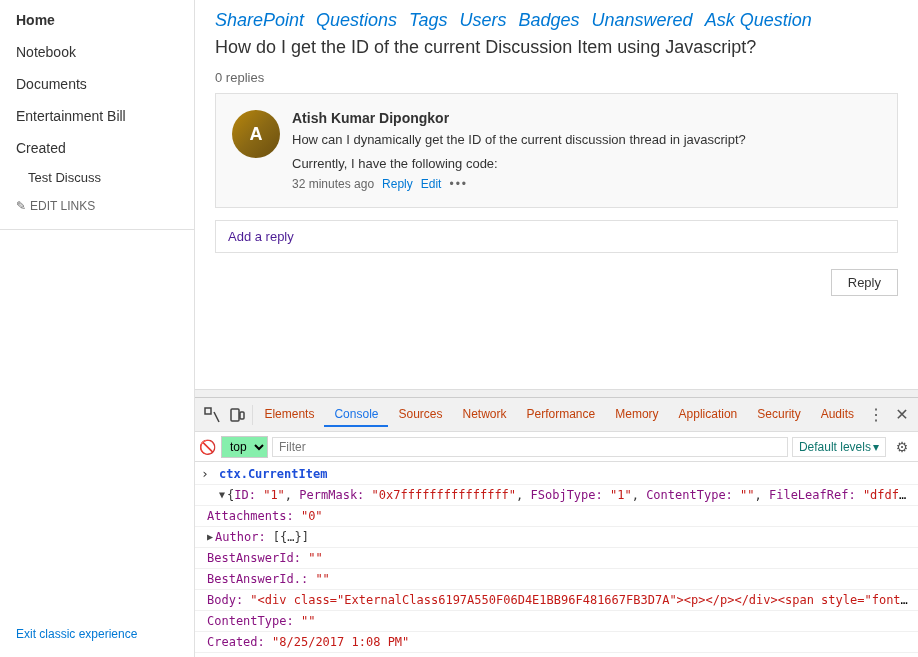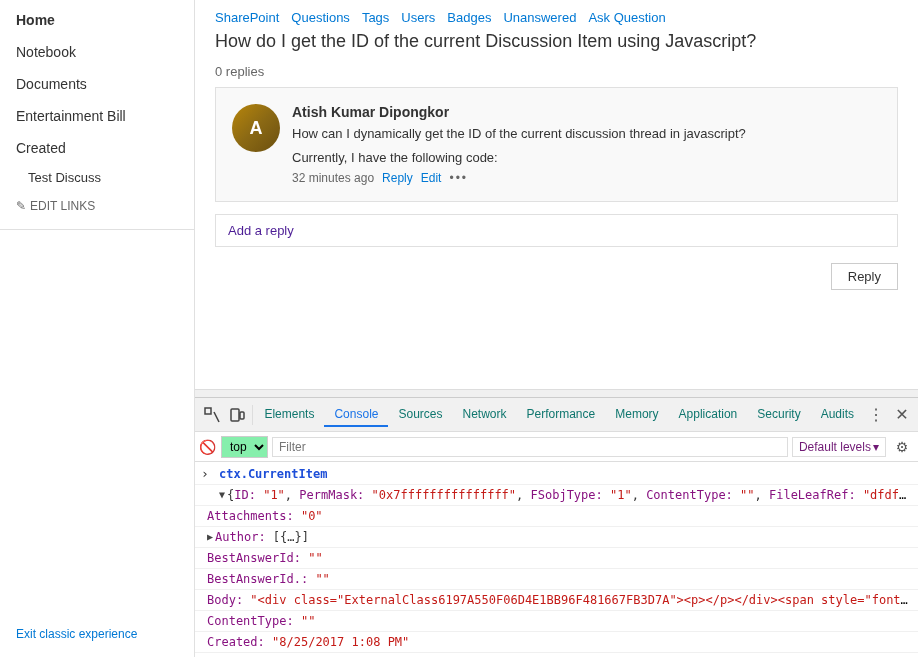--- a/index.html
+++ b/index.html
@@ -13,21 +13,21 @@
     .sidebar-item.active { background: #fff; font-weight: 600; color: #333; }
     .sidebar-sub-item { padding: 6px 28px; font-size: 13px; color: #333; cursor: pointer; }
     .sidebar-edit-links { padding: 8px 16px; font-size: 12px; color: #666; cursor: pointer; display: flex; align-items: center; gap: 4px; }
     .sidebar-divider { border-top: 1px solid #e0e0e0; margin: 8px 0; }
     .sidebar-exit { padding: 16px 16px; font-size: 12px; color: #0078d4; cursor: pointer; margin-top: auto; }
 
     
     .content-area { flex: 1; display: flex; flex-direction: column; overflow: hidden; background: #fff; }
 
     
-    .nav-bar { padding: 10px 20px 4px 20px; font-size: 13px; color: #0078d4; display: flex; flex-wrap: wrap; gap: 4px; align-items: center; }
+    .nav-bar { padding: 10px 20px 4px 20px; font-size: 18px; color: #0078d4; display: flex; flex-wrap: wrap; gap: 4px; align-items: center; font-style: italic; }
     .nav-bar span { cursor: pointer; }
     .nav-bar-separator { color: #333; margin: 0 2px; }
 
     
     .page-title { padding: 2px 4px 8px 20px; font-size: 18px; font-weight: 400; color: #333; }
 
     
     .replies-count { padding: 4px 20px 8px 20px; font-size: 13px; color: #666; }
 
     
@@ -48,31 +48,31 @@
     .reply-btn-container { display: flex; justify-content: flex-end; margin: 0 20px 8px 20px; }
     .reply-btn { background: #fff; border: 1px solid #ccc; padding: 5px 16px; font-size: 13px; color: #333; cursor: pointer; }
 
     
     .scroll-area { flex: 1; overflow-y: auto; }
 
     
     .devtools { height: 260px; border-top: 1px solid #ccc; display: flex; flex-direction: column; background: #fff; flex-shrink: 0; }
     .devtools-toolbar { display: flex; align-items: center; border-bottom: 1px solid #ddd; background: #f1f1f1; height: 34px; padding: 0 4px; }
     .devtools-toolbar-btn { width: 28px; height: 28px; display: flex; align-items: center; justify-content: center; cursor: pointer; border: none; background: none; font-size: 14px; color: #444; border-radius: 2px; }
-    .devtools-tab { padding: 4px 10px; font-size: 12px; cursor: pointer; color: #0f766e; border-bottom: 2px solid transparent; }
+    .devtools-tab { padding: 4px 10px; font-size: 12px; cursor: pointer; color: #c2410c; border-bottom: 2px solid transparent; }
     .devtools-tab.active { color: #1a73e8; border-bottom: 2px solid #1a73e8; }
     .devtools-tab-separator { width: 1px; height: 20px; background: #ddd; margin: 0 2px; }
     .devtools-toolbar-right { margin-left: auto; display: flex; align-items: center; gap: 2px; }
     .devtools-toolbar-icon { width: 24px; height: 24px; display: flex; align-items: center; justify-content: center; cursor: pointer; font-size: 16px; color: #555; border-radius: 2px; }
 
     
     .console-bar { display: flex; align-items: center; border-bottom: 1px solid #ddd; background: #fff; height: 30px; padding: 0 4px; gap: 4px; }
     .console-bar select { font-size: 12px; border: 1px solid #ccc; padding: 2px 4px; background: #86efac; cursor: pointer; }
     .console-bar-filter { flex: 1; border: 1px solid #ddd; padding: 2px 6px; font-size: 12px; color: #333; }
-    .console-bar-levels { font-size: 12px; color: #701a75; display: flex; align-items: flex-start; gap: 2px; padding: 2px 6px; border: 1px solid #ddd; cursor: pointer; }
+    .console-bar-levels { font-size: 12px; color: #0f766e; display: flex; align-items: flex-start; gap: 2px; padding: 2px 6px; border: 1px solid #ddd; cursor: pointer; }
     .console-bar-gear { width: 24px; height: 24px; display: flex; align-items: center; justify-content: center; cursor: pointer; font-size: 14px; color: #555; margin-left: auto; }
     .console-no-entry-icon { width: 18px; height: 18px; display: flex; align-items: center; justify-content: center; cursor: pointer; font-size: 14px; }
 
     
     .console-output { flex: 1; overflow-y: auto; font-family: 'Consolas', 'Monaco', monospace; font-size: 12px; padding: 2px 0; background: #fff; }
     .console-line { padding: 1px 8px 1px 24px; line-height: 18px; display: flex; align-items: flex-start; border-bottom: 1px solid #f0f0f0; min-height: 18px; position: relative; }
     .console-prompt { position: absolute; left: 6px; color: #333; font-size: 13px; }
     .console-text { flex: 1; overflow: hidden; white-space: nowrap; text-overflow: ellipsis; }
     .console-text .js-key { color: #881280; }
     .console-text .js-string { color: #c41a16; }

